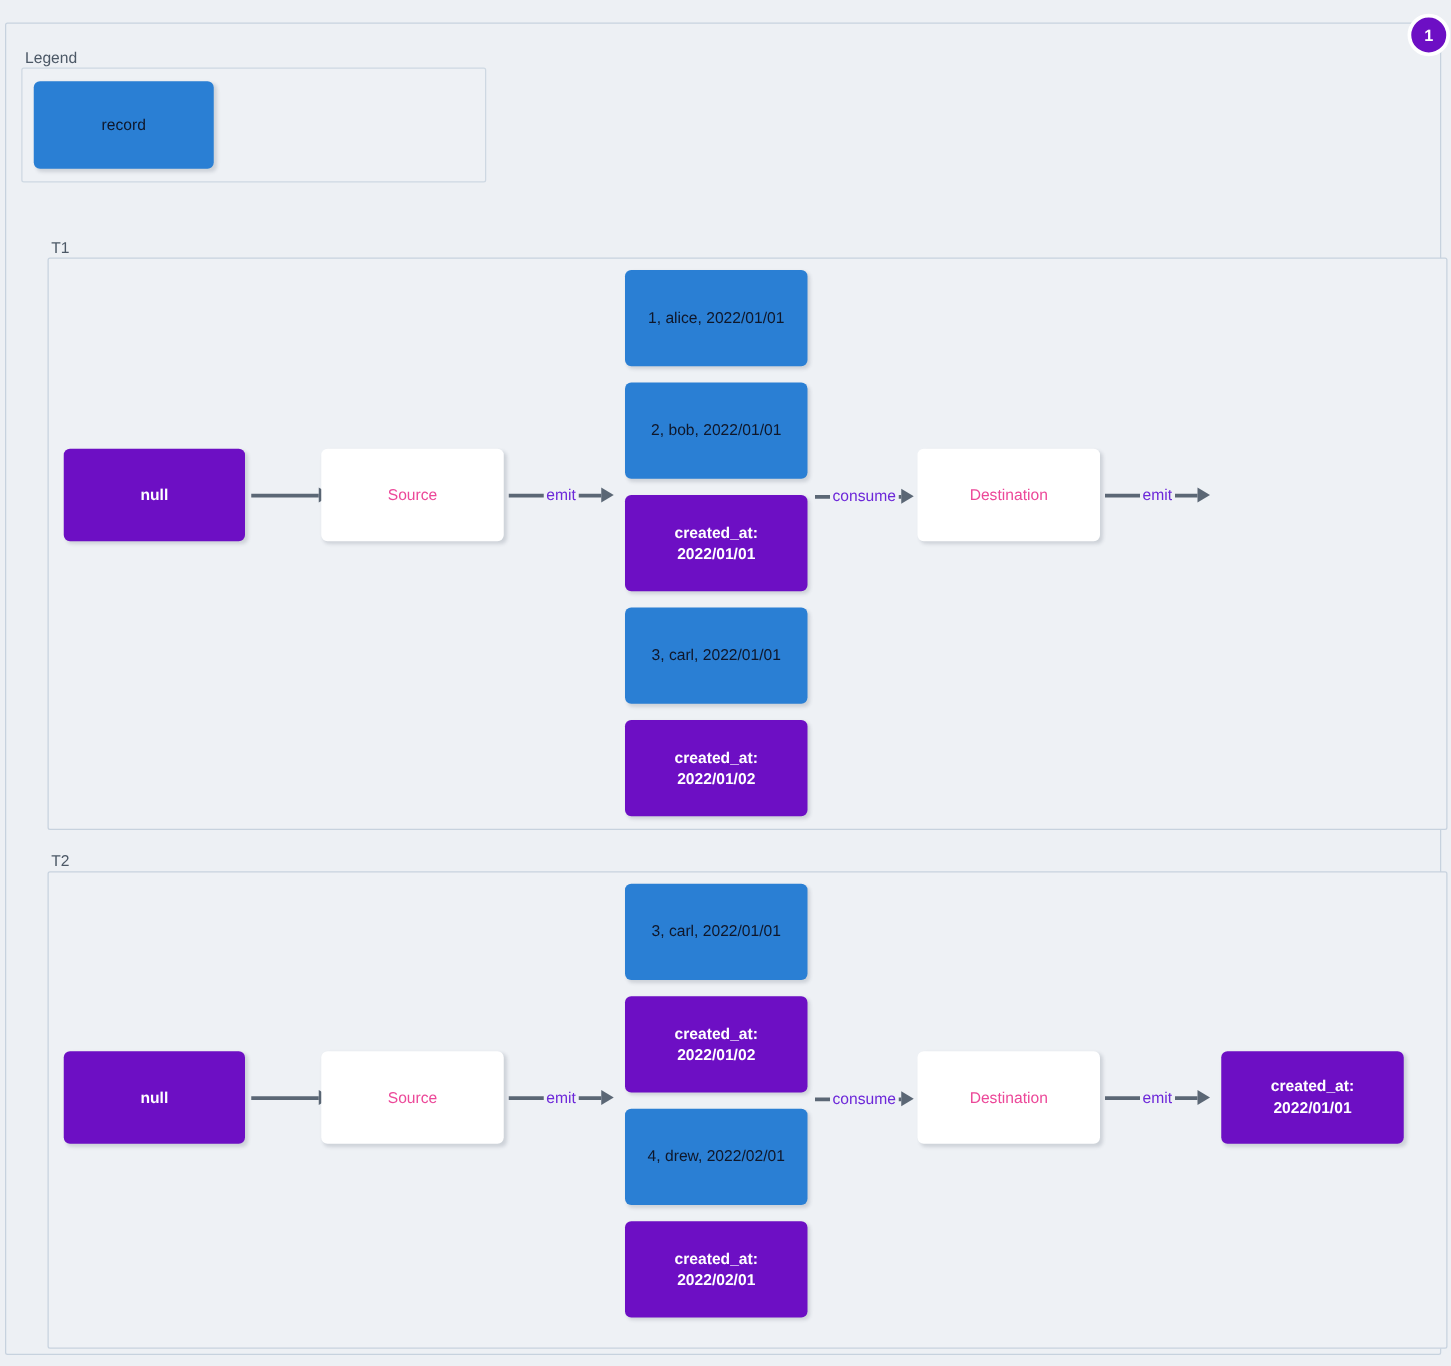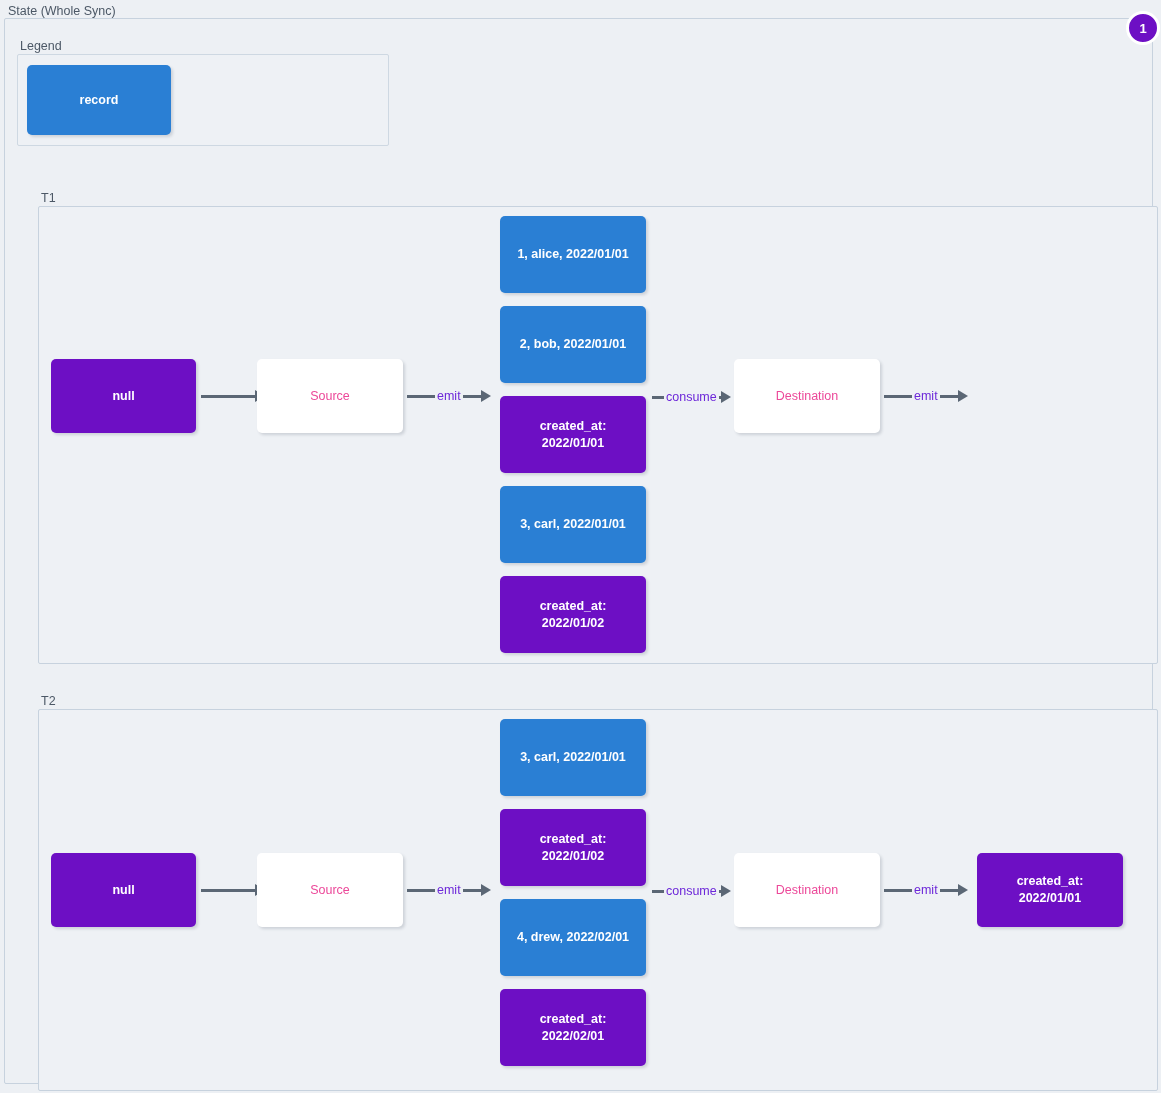--- a/index.html
+++ b/index.html
@@ -95,22 +95,22 @@
     justify-content: center;
     text-align: center;
     box-sizing: border-box;
     box-shadow: 2px 2px 3px rgba(40,50,70,0.16);
     font-size: 12.5px;
     line-height: 17px;
     white-space: pre-line;
   }
   .node.record {
     background: #2a7fd4;
-    color: #ffffff;
-    font-weight: bold;
+    color: #0f172a;
+    font-weight: normal;
   }
   .node.state {
     background: #6d0fc4;
     color: #ffffff;
     font-weight: bold;
   }
   .node.plain {
     background: #ffffff;
     color: #ec4899;
     font-weight: normal;
@@ -168,21 +168,20 @@
     padding: 0 2px;
     white-space: nowrap;
     line-height: 14px;
   }
 </style>
 </head>
 <body>
 
 <div class="root-frame">
 
-  <div class="frame-label">State (Whole Sync)</div>
 
   <div class="frame-body">
 
     <div class="corner-badge">1</div>
 
     <div class="legend-wrap">
       <div class="legend-label">Legend</div>
       <div class="legend-box">
         <div class="node record legend-chip">record</div>
       </div>
@@ -228,21 +227,21 @@
         <div class="arrow" style="left:845px; top:179px; width:92px;">
           <div class="seg" style="width:28px;"></div>
           <div class="lbl">emit</div>
           <div class="seg" style="width:18px;"></div>
             <div class="head"></div>
         </div>
 
       </div>
     </div>
 
-    <div class="t-panel-wrap" style="top:663px;margin-top:12px;">
+    <div class="t-panel-wrap" style="top:663px;">
       <div class="t-label">T2</div>
       <div class="t-panel" style="height:382px;">
 
         <div class="node state abs" style="left:12px; top:143px; width:145px; height:74px;">null</div>
 
         <div class="arrow" style="left:162px; top:170px; width:64px;">
           <div class="seg" style="width:54px;"></div>
             <div class="head"></div>
         </div>
 

